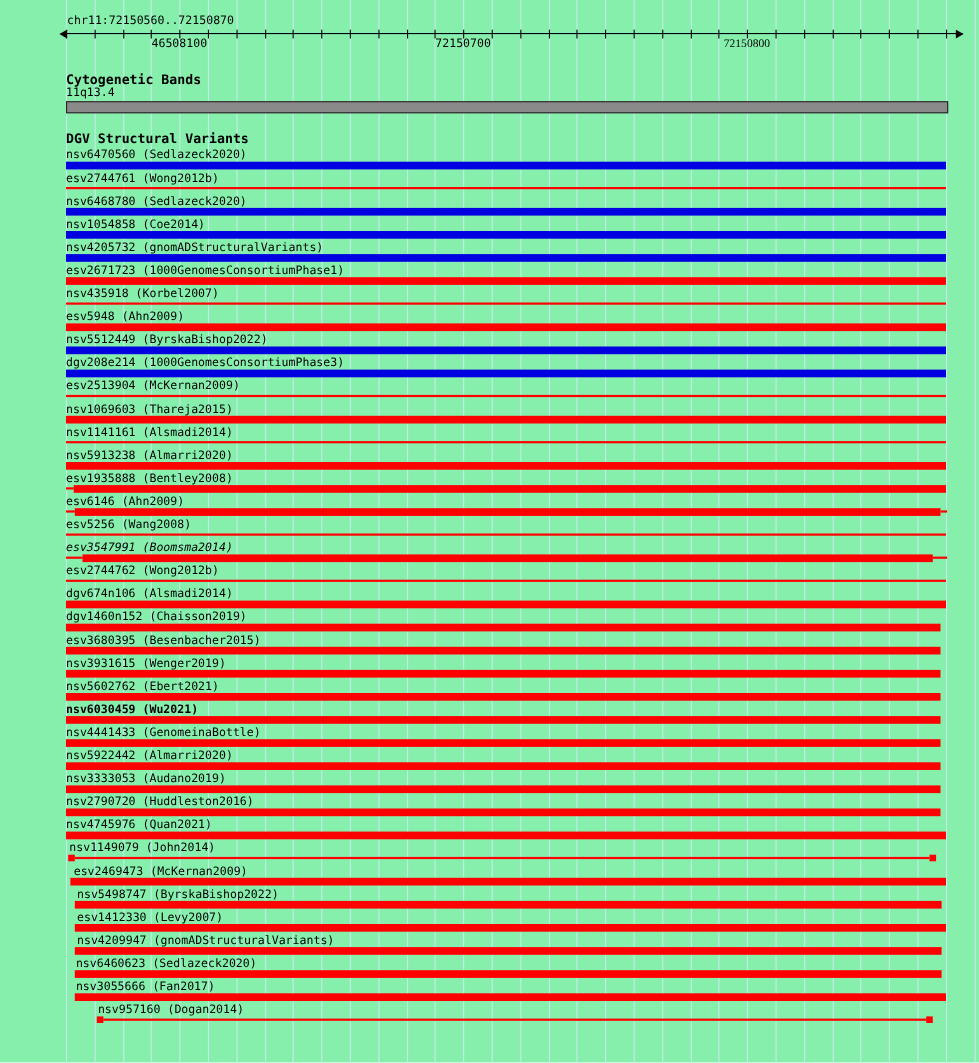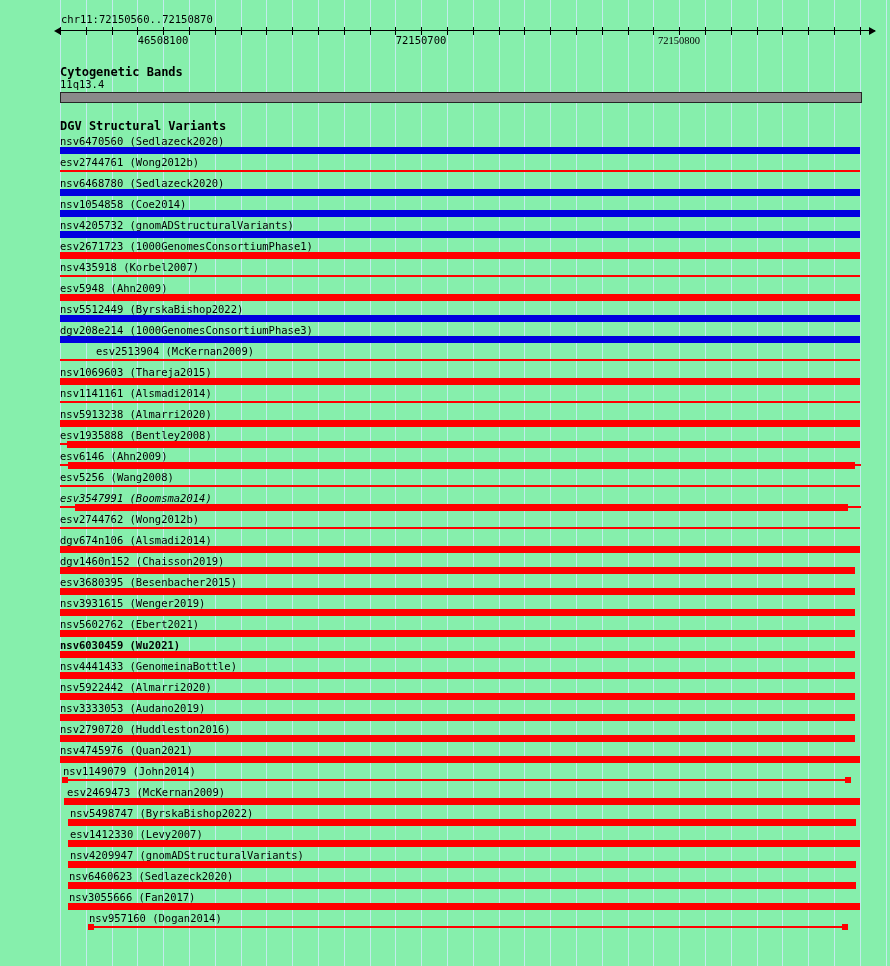--- a/index.html
+++ b/index.html
@@ -128,21 +128,21 @@
       <div class="v-label" style="left: 60px; top: 241px;">esv2671723 (1000GenomesConsortiumPhase1)</div>
       <div class="seg" style="left: 60px; width: 800px; background: rgb(255, 0, 0); top: 252px; height: 7px;"></div>
       <div class="v-label" style="left: 60px; top: 262px;">nsv435918 (Korbel2007)</div>
       <div class="seg" style="left: 60px; width: 800px; background: rgb(255, 0, 0); top: 275px; height: 2px;"></div>
       <div class="v-label" style="left: 60px; top: 283px;">esv5948 (Ahn2009)</div>
       <div class="seg" style="left: 60px; width: 800px; background: rgb(255, 0, 0); top: 294px; height: 7px;"></div>
       <div class="v-label" style="left: 60px; top: 304px;">nsv5512449 (ByrskaBishop2022)</div>
       <div class="seg" style="left: 60px; width: 800px; background: rgb(0, 0, 224); top: 315px; height: 7px;"></div>
       <div class="v-label" style="left: 60px; top: 325px;">dgv208e214 (1000GenomesConsortiumPhase3)</div>
       <div class="seg" style="left: 60px; width: 800px; background: rgb(0, 0, 224); top: 336px; height: 7px;"></div>
-      <div class="v-label" style="left: 60px; top: 346px; margin-left: 36px;">esv2513904 (McKernan2009)</div>
+      <div class="v-label" style="left: 60px; top: 346px;">esv2513904 (McKernan2009)</div>
       <div class="seg" style="left: 60px; width: 800px; background: rgb(255, 0, 0); top: 359px; height: 2px;"></div>
       <div class="v-label" style="left: 60px; top: 367px;">nsv1069603 (Thareja2015)</div>
       <div class="seg" style="left: 60px; width: 800px; background: rgb(255, 0, 0); top: 378px; height: 7px;"></div>
       <div class="v-label" style="left: 60px; top: 388px;">nsv1141161 (Alsmadi2014)</div>
       <div class="seg" style="left: 60px; width: 800px; background: rgb(255, 0, 0); top: 401px; height: 2px;"></div>
       <div class="v-label" style="left: 60px; top: 409px;">nsv5913238 (Almarri2020)</div>
       <div class="seg" style="left: 60px; width: 800px; background: rgb(255, 0, 0); top: 420px; height: 7px;"></div>
       <div class="v-label" style="left: 60px; top: 430px;">esv1935888 (Bentley2008)</div>
       <div class="seg" style="left: 60px; width: 7px; background: rgb(255, 0, 0); top: 443px; height: 2px;"></div>
       <div class="seg" style="left: 67px; width: 793px; background: rgb(255, 0, 0); top: 441px; height: 7px;"></div>

